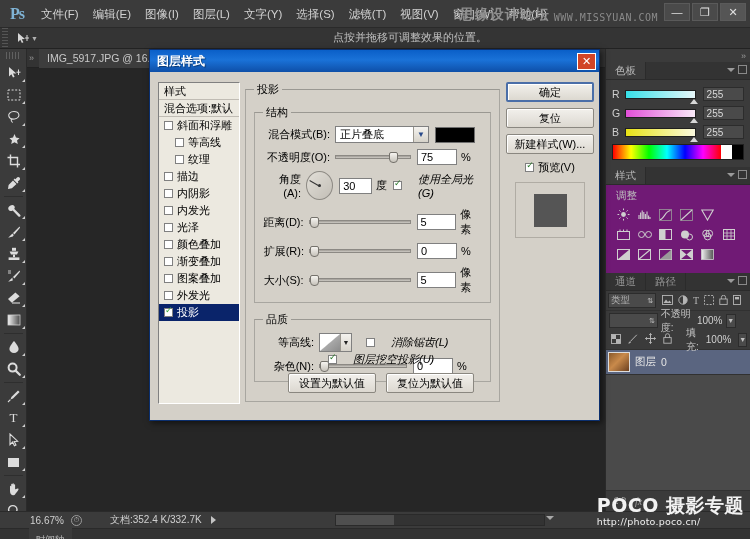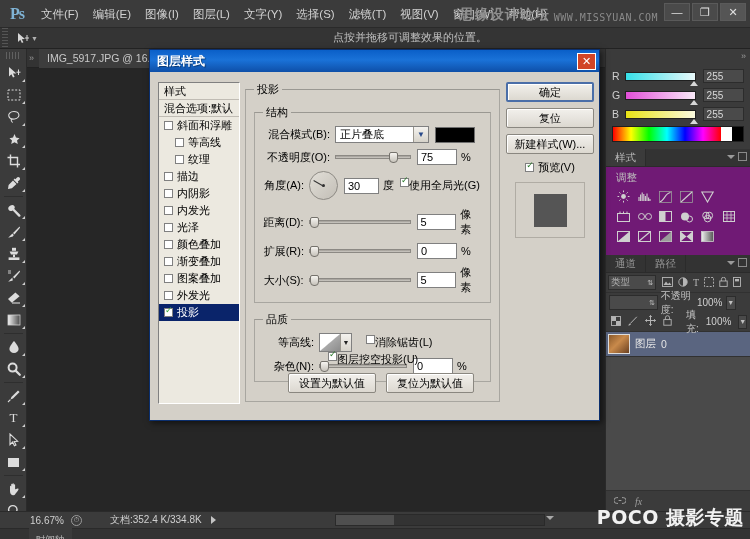--- a/index.html
+++ b/index.html
@@ -364,21 +364,21 @@
     border:1px solid #8d8a84; position:relative; cursor:pointer;
   }
   #dial-line {
     position:absolute; left:50%; top:50%; width:12px; height:1px;
     background:#333; transform-origin:0 50%; transform:rotate(-150deg);
   }
   #dial-dot {
     position:absolute; width:3px;height:3px;background:#333;border-radius:50%;
     left:50%; top:50%; margin:-1.5px 0 0 -1.5px;
   }
-  .ckrow { display:flex; align-items:flex-start; gap:0; font-size:11px; cursor:pointer; }
+  .ckrow { display:flex; align-items:center; gap:16px; font-size:11px; cursor:pointer;font-style:italic; }
 
   #contour-sw {
     width:33px; height:19px; background:#fff; border:1px solid #808080;
     display:flex; cursor:pointer;
   }
   #contour-img {
     flex:1; background:linear-gradient(to bottom right,#ffffff 0%,#ffffff 48%,#a8a8a8 52%,#8c8c8c 100%);
   }
   #contour-arrow {
     width:11px; background:linear-gradient(to bottom,#f4f2ee,#d7d3ca);
@@ -618,20 +618,27 @@
   <div id="doc-grip">»</div>
   <div id="doctab">IMG_5917.JPG @ 16.7% (图层 0, RGB/8) *</div>
 </div>
 
 <div id="canvas-area"></div>
 
 <div id="rightdock">
 
   <div id="dock-expander">»</div>
 
+  <div class="panel-tabrow">
+    <div class="ptab">色板</div>
+    <div class="panel-menu">
+      <div class="pm-tri"></div>
+      <div class="pm-lines"></div>
+    </div>
+  </div>
 
   <div id="colorpanel">
     <div class="cs-row">
       <span class="cs-lbl">R</span>
       <div class="cs-track" style="background:linear-gradient(to right,#36e0e8,#e8f8fa);">
         <div class="cs-thumb"></div>
       </div>
       <div class="cs-val">255</div>
     </div>
     <div class="cs-row">
@@ -878,34 +885,35 @@
           <path d="M4.6 4.5 H7.4 M4 1.6 H2.8 A2.9 2.9 0 0 0 2.8 7.4 H4 M8 1.6 H9.2 A2.9 2.9 0 0 1 9.2 7.4 H8" fill="none" stroke="#9e9e9e" stroke-width="1"></path>
         </svg>
     </span>
     <span style="font-family:'Liberation Serif',serif;font-style:italic;font-size:10px;">fx</span>
   </div>
 </div>
 
 <div id="statusbar">
   <span id="zoomval">16.67%</span>
   <span id="st-ico">⏱</span>
-  <span id="docinfo">文档:352.4 K/334.8K</span>
+  <span id="docinfo">文档:352.4 K/332.7K</span>
   <span id="st-tri"></span>
   <div id="st-hscroll">
     <div id="st-hs-thumb"></div>
   </div>
   <div id="st-menu"></div>
 </div>
 
 <div id="timeline-strip">
   <div id="tl-tab">时间轴</div>
 </div>
 
 <div id="watermark-btm">
   <div id="poco-main">POCO 摄影专题</div>
+  <div id="poco-url">http://photo.poco.cn/</div>
 </div>
 
 <div id="dialog">
 
   <div id="dlg-title">
     <span id="dlg-title-text">图层样式</span>
     <div id="dlg-close">✕</div>
   </div>
 
   <div id="dlg-body">

